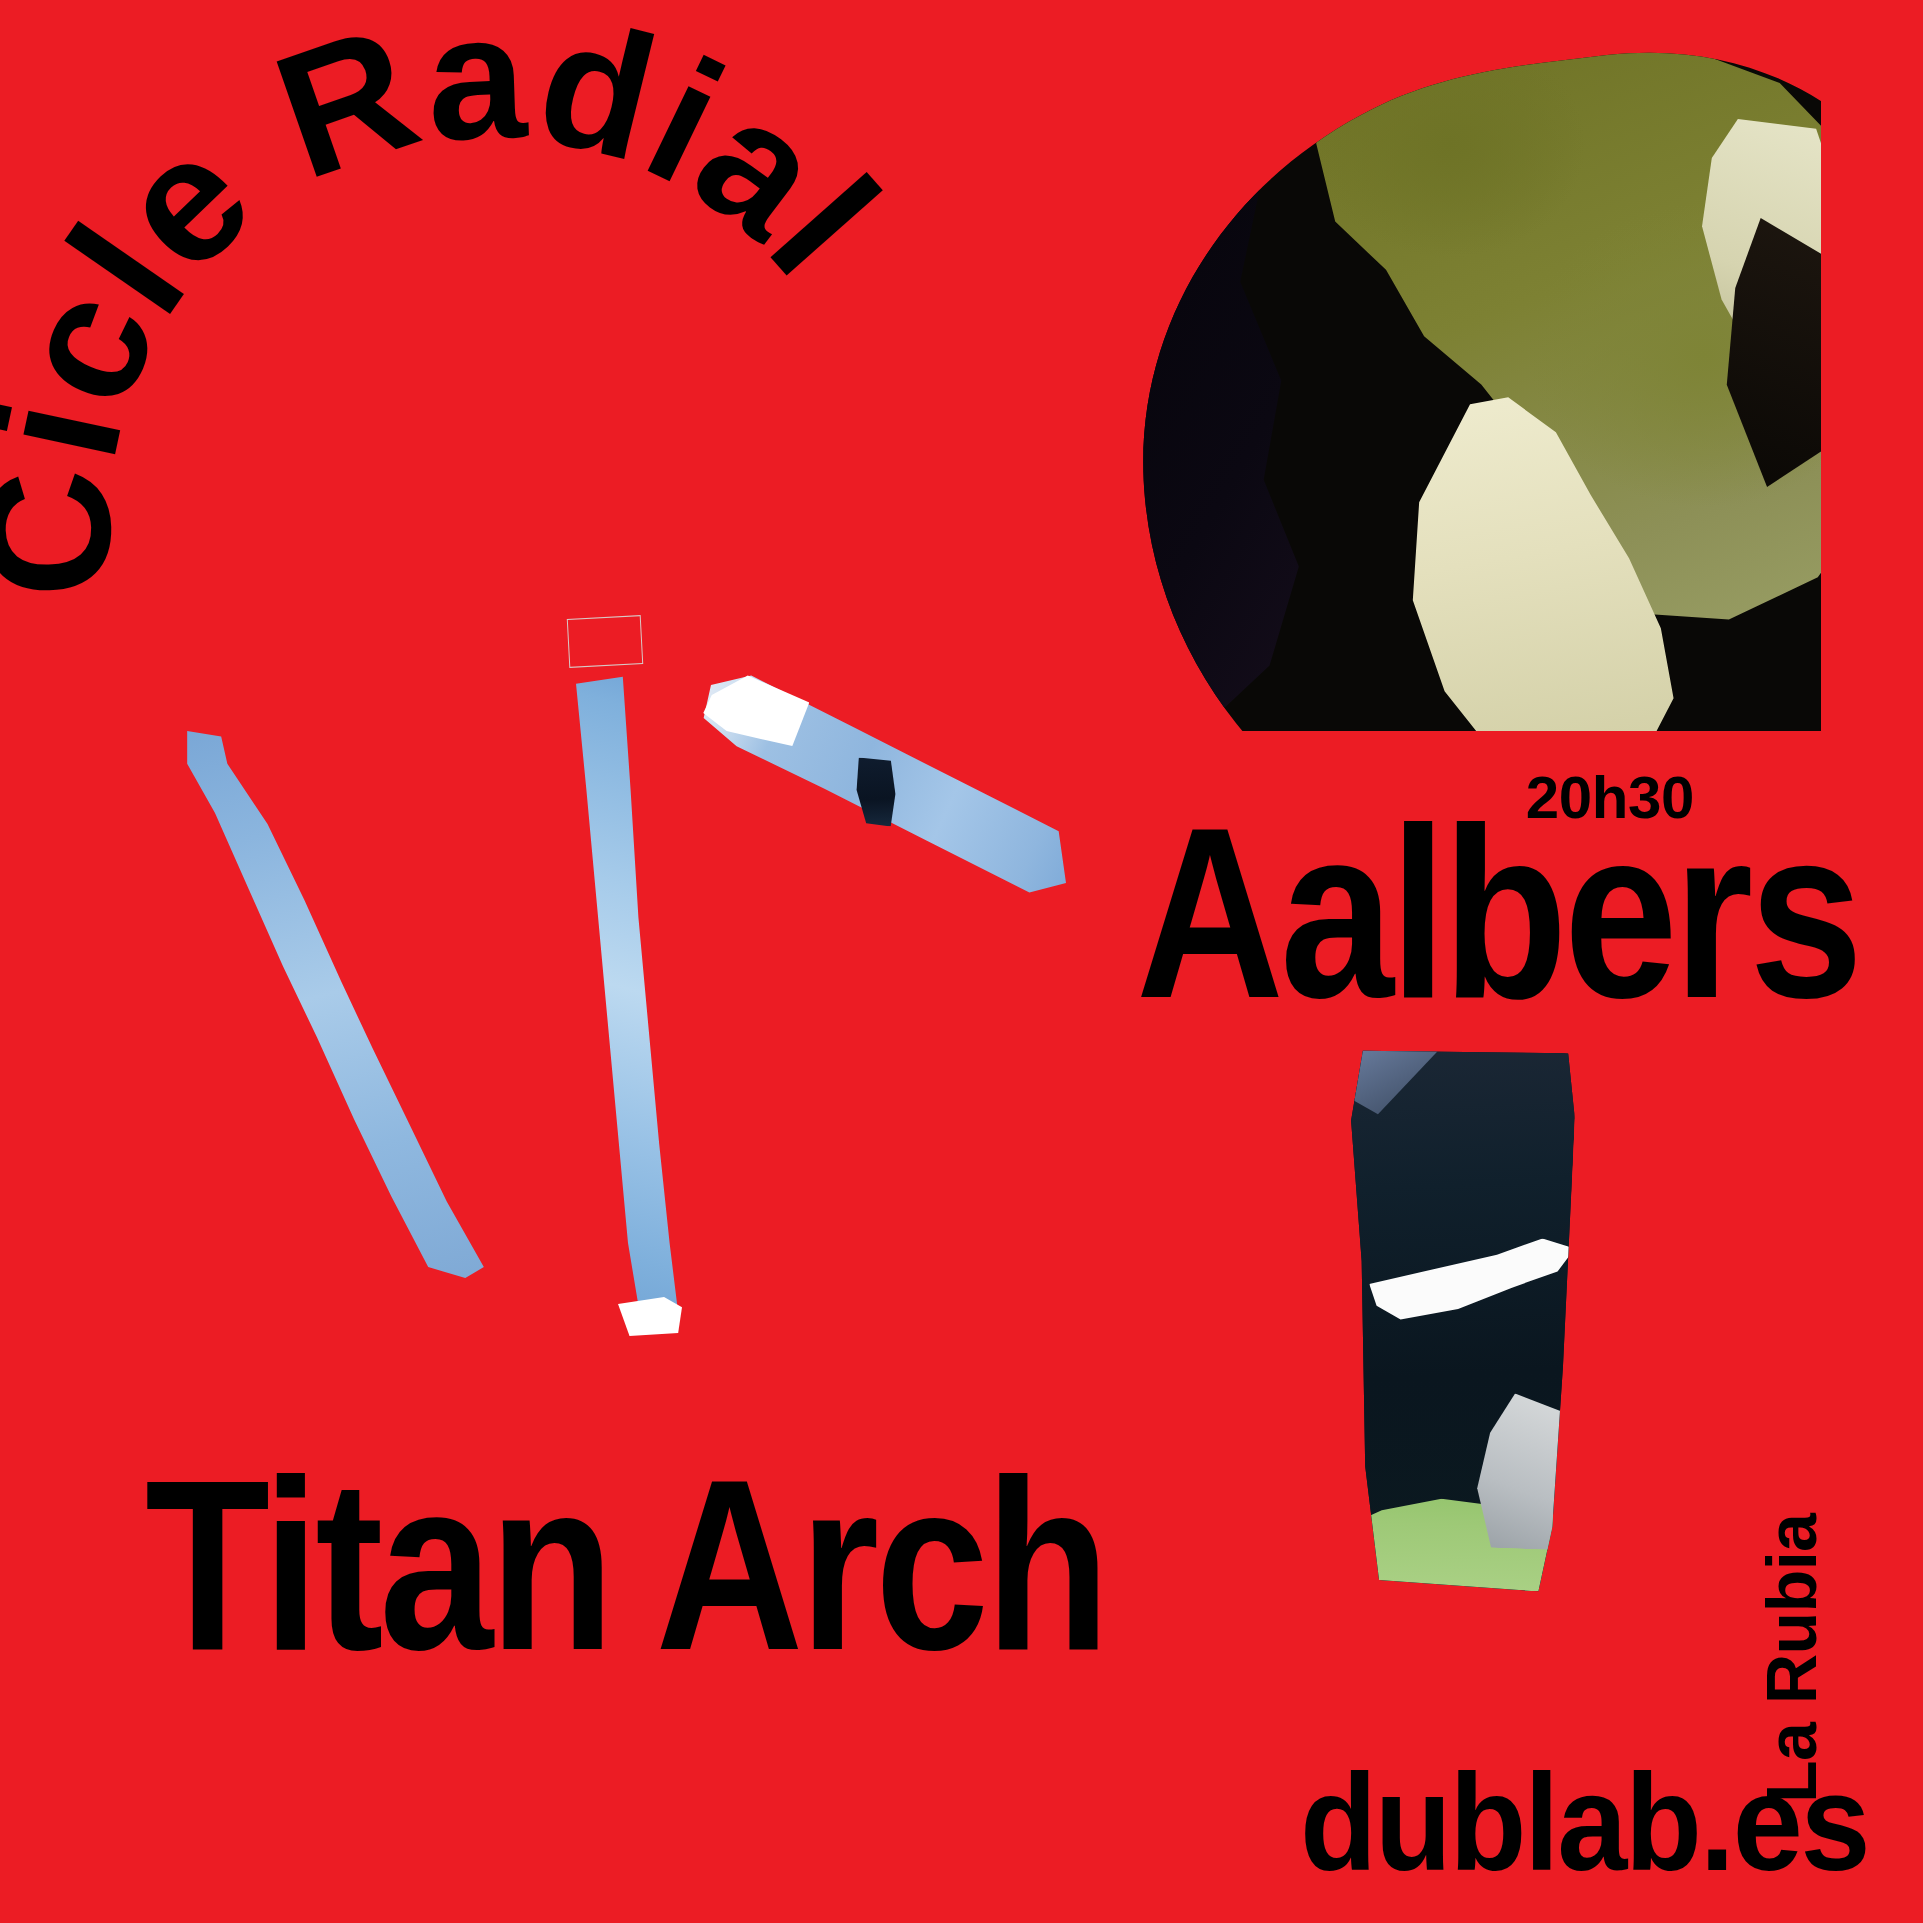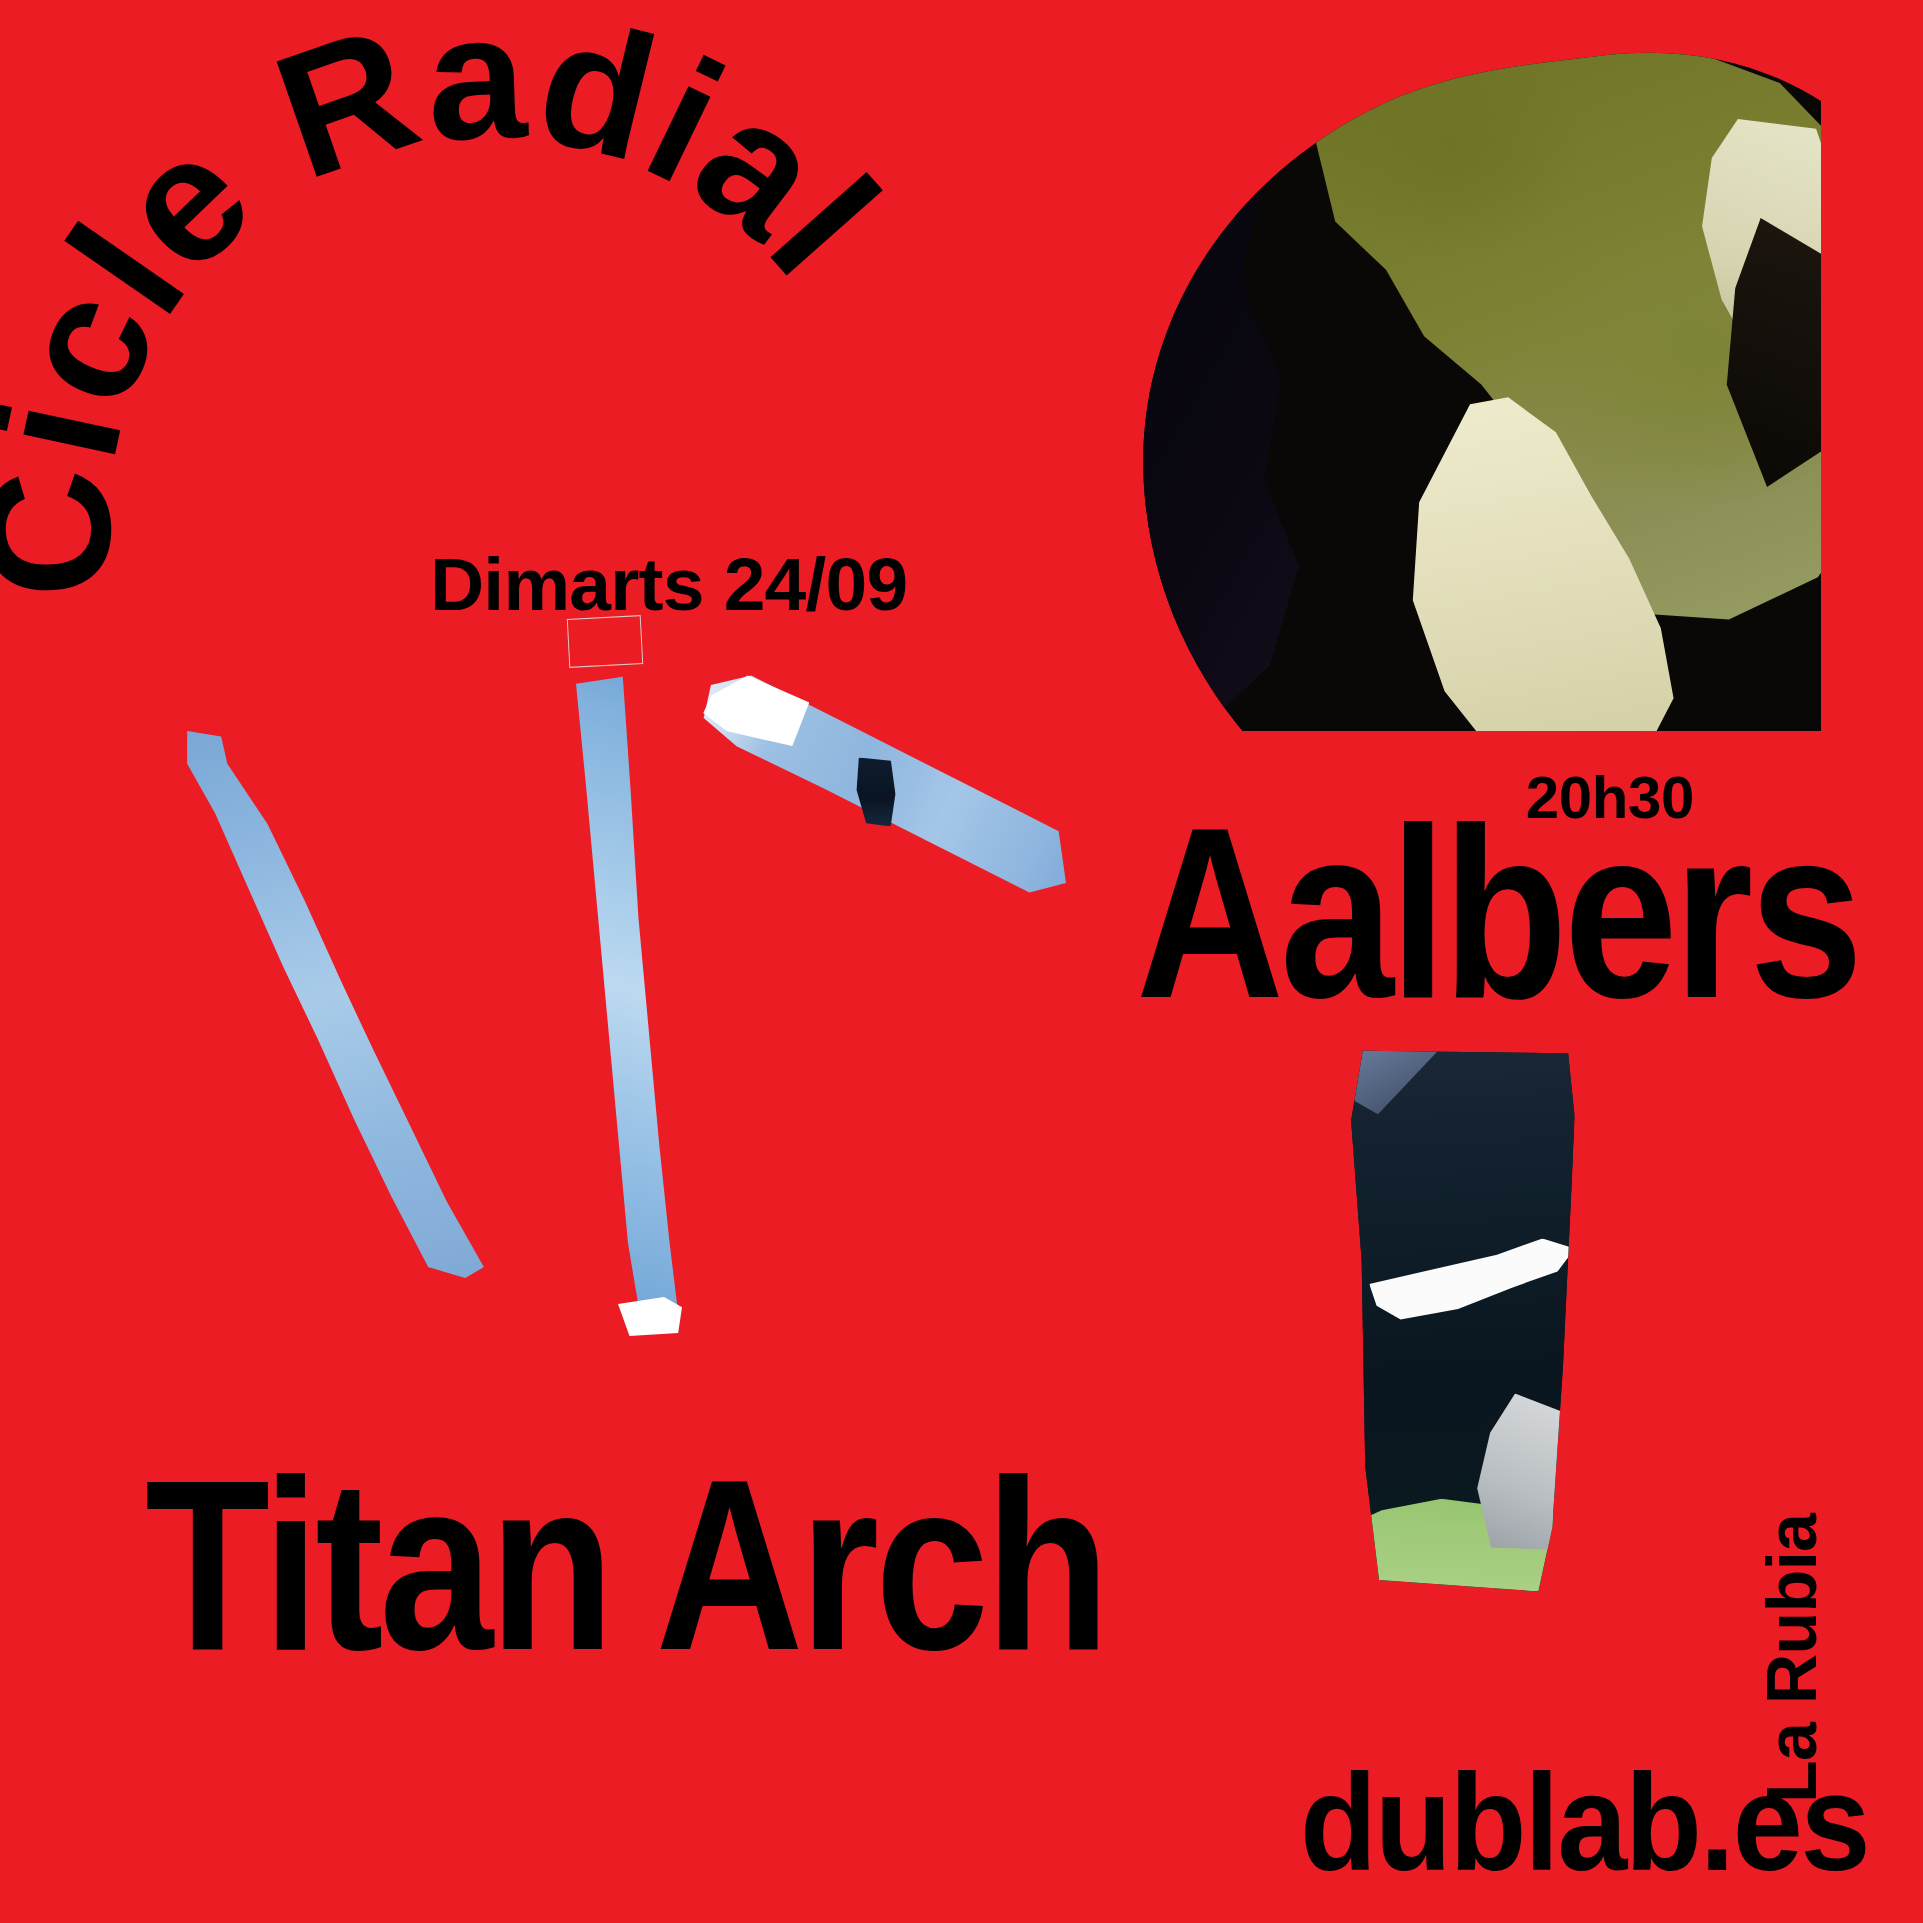--- a/index.html
+++ b/index.html
@@ -306,21 +306,20 @@
   <div id="photo-rect">
     <div class="clipwrap">
       <div class="navy"></div>
       <div class="topblue"></div>
       <div class="green"></div>
       <div class="greyblob"></div>
       <div class="bolt"></div>
     </div>
   </div>
 
-  <div class="txt" id="date-line">Dimarts 24/09</div>
   <div class="txt" id="time-line">20h30</div>
   <div class="txt" id="artist-main">Aalbers</div>
   <div class="txt" id="artist-second">Titan Arch</div>
   <div class="txt" id="venue-line">La Rubia</div>
   <div class="txt" id="site-line">dublab.es</div>
 
 </div>
 
 
 </body></html>

